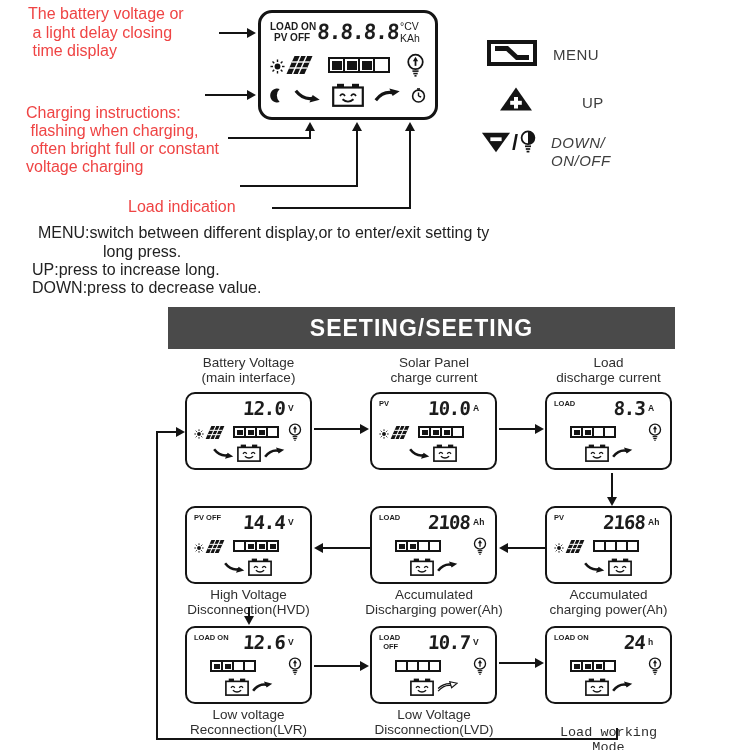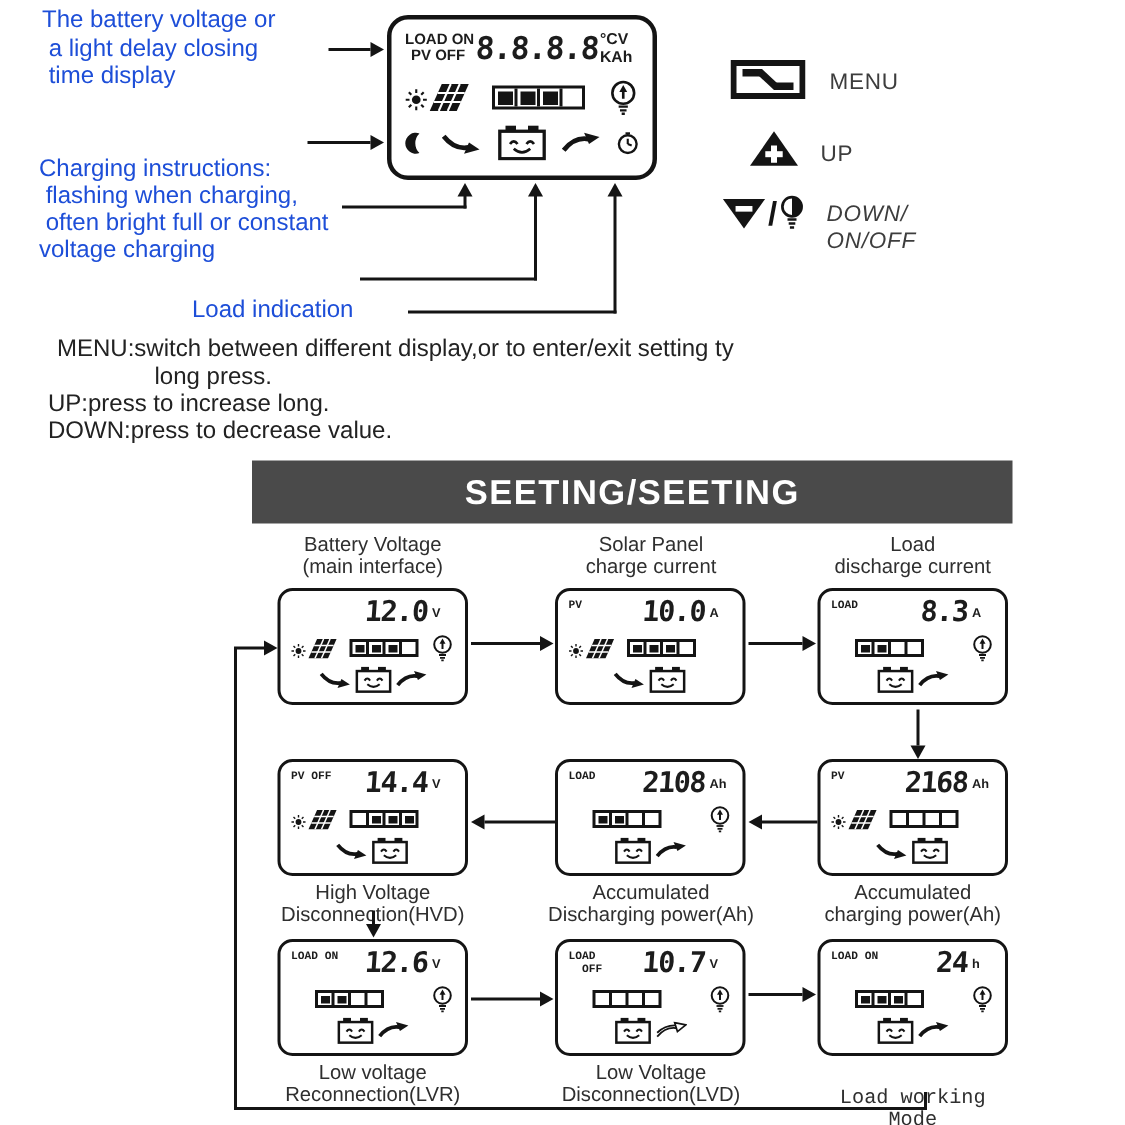--- a/index.html
+++ b/index.html
@@ -1,37 +1,37 @@
 <!DOCTYPE html>
 <html><head>
 <meta charset="utf-8">
 <style>
   html,body{margin:0;padding:0;background:#fff;}
   #stage{position:relative;width:750px;height:750px;background:#fff;overflow:hidden;
          font-family:"Liberation Sans",sans-serif;color:#1c1c1c;}
   .abs{position:absolute;}
-  .note{font-size:16px;line-height:18.5px;white-space:pre;color:#1d4ed8;}
+  .note{font-size:16px;line-height:18.5px;white-space:pre;color:#ef4444;}
   .inst{font-size:16px;color:#222;white-space:pre;}
   
   .hl,.vl{position:absolute;background:#141414;}
   .hl{height:2px;} .vl{width:2px;}
   .ah{position:absolute;width:0;height:0;}
   .ah-r{border-top:5px solid transparent;border-bottom:5px solid transparent;border-left:9px solid #141414;}
   .ah-l{border-top:5px solid transparent;border-bottom:5px solid transparent;border-right:9px solid #141414;}
   .ah-u{border-left:5px solid transparent;border-right:5px solid transparent;border-bottom:9px solid #141414;}
   .ah-d{border-left:5px solid transparent;border-right:5px solid transparent;border-top:9px solid #141414;}
   
   .lcd-main{position:absolute;left:258px;top:10px;width:180px;height:110px;border:3px solid #141414;
             border-radius:14px;box-sizing:border-box;padding:4px 9px 2px 9px;display:flex;flex-direction:column;background:#fff;}
   .lcd-row1{display:flex;align-items:flex-start;height:33px;}
   .lcd-states{width:46px;font-size:10px;font-weight:bold;line-height:11px;padding-top:4px;white-space:pre;}
   .lcd-states .pv{display:block;padding-left:4px;}
   .lcd-digits-main{flex:1;text-align:center;font-family:"DejaVu Sans Mono",monospace;font-weight:bold;
             font-size:21px;line-height:30px;transform:skewX(-4deg);letter-spacing:-1px;}
-  .lcd-units{width:26px;font-size:10.5px;font-weight:bold;line-height:12px;padding-top:3px;}
+  .lcd-units{width:26px;font-size:10.5px;font-weight:normal;line-height:12px;padding-top:3px;}
   .lcd-units span{display:block;}
   .lcd-row2{display:flex;align-items:center;justify-content:space-between;height:30px;}
   .lcd-row3{display:flex;align-items:center;justify-content:space-between;height:30px;}
   .sp-group{display:inline-flex;align-items:flex-end;gap:1px;}
   
   .icon{display:inline-block;line-height:0;}
   .icon svg{width:100%;height:100%;display:block;}
   .i-sun{width:15px;height:15px;}   .i-panel{width:27px;height:18px;}
   .i-bulb{width:21px;height:26px;}  .i-moon{width:14px;height:17px;}
   .i-arrow{width:27px;height:15px;} .i-batt{width:34px;height:24px;}
@@ -50,21 +50,21 @@
   .gauge .cell i{display:none;}
   .gauge .cell.on i{display:block;background:#141414;width:100%;height:100%;}
   
   .hdr{position:absolute;left:168px;top:307px;width:507px;height:42px;background:#4a4a4a;
        display:flex;align-items:center;justify-content:center;}
   .hdr span{color:#fff;font-size:23px;font-weight:bold;letter-spacing:1px;}
   
   .screen{position:absolute;width:127px;height:78px;border:2.5px solid #141414;border-radius:10px;
           box-sizing:border-box;background:#fff;padding:2px 7px 2px 7px;display:flex;flex-direction:column;}
   .scr-top{display:flex;align-items:flex-start;height:25px;}
-  .scr-label{width:33px;font-size:7.5px;font-weight:bold;line-height:8.5px;padding-top:4px;white-space:pre;font-family:Liberation Mono, monospace;}
+  .scr-label{width:33px;font-size:7.5px;font-weight:bold;line-height:8.5px;padding-top:4px;white-space:pre;}
   .scr-digits{flex:1;text-align:right;font-family:"DejaVu Sans Mono",monospace;font-weight:bold;
           font-size:19px;line-height:24px;transform:skewX(-4deg);letter-spacing:-1px;padding-right:3px;}
   .scr-unit{width:15px;font-size:8.5px;font-weight:bold;padding-top:7px;}
   .scr-mid{display:flex;align-items:center;height:22px;}
   .scr-bot{display:flex;align-items:center;justify-content:center;height:20px;gap:2px;}
   
   .cap{position:absolute;text-align:center;font-size:13.5px;line-height:15px;color:#2f2f2f;
        font-weight:500;white-space:pre-line;}
   
   .btn-label{position:absolute;font-size:15px;color:#3d3d3d;white-space:pre-line;line-height:18px;letter-spacing:0.5px;}
@@ -206,21 +206,21 @@
           <rect x="8" y="6" width="13" height="5" fill="#141414"></rect>
           <rect x="29" y="15" width="13" height="5" fill="#141414"></rect>
           <polygon points="14,6 21,6 36,20 29,20" fill="#141414"></polygon>
         </svg></span></div>
   <div class="btn-label" style="left:553px;top:46px;">MENU</div>
   <div class="abs" style="left:499px;top:86px;"><span class="icon i-up"><svg viewBox="0 0 34 26">
           <polygon points="17,1.5 33,24.5 1,24.5" fill="#141414"></polygon>
           <rect x="15" y="11" width="4" height="11.5" fill="#fff"></rect>
           <rect x="11.2" y="14.8" width="11.6" height="4" fill="#fff"></rect>
         </svg></span></div>
-  <div class="btn-label" style="left:547px;top:94px;">UP</div>
+  <div class="btn-label" style="left:582px;top:94px;">UP</div>
   <div class="down-group">
     <span class="icon i-down">
         <svg viewBox="0 0 32 24">
           <polygon points="1,1.5 31,1.5 16,22.5" fill="#141414"></polygon>
           <rect x="10" y="6.5" width="12" height="4" fill="#fff"></rect>
         </svg>
       </span>
       <span class="slash">/</span>
       <span class="icon i-bulbo">
         <svg viewBox="0 0 18 24">

